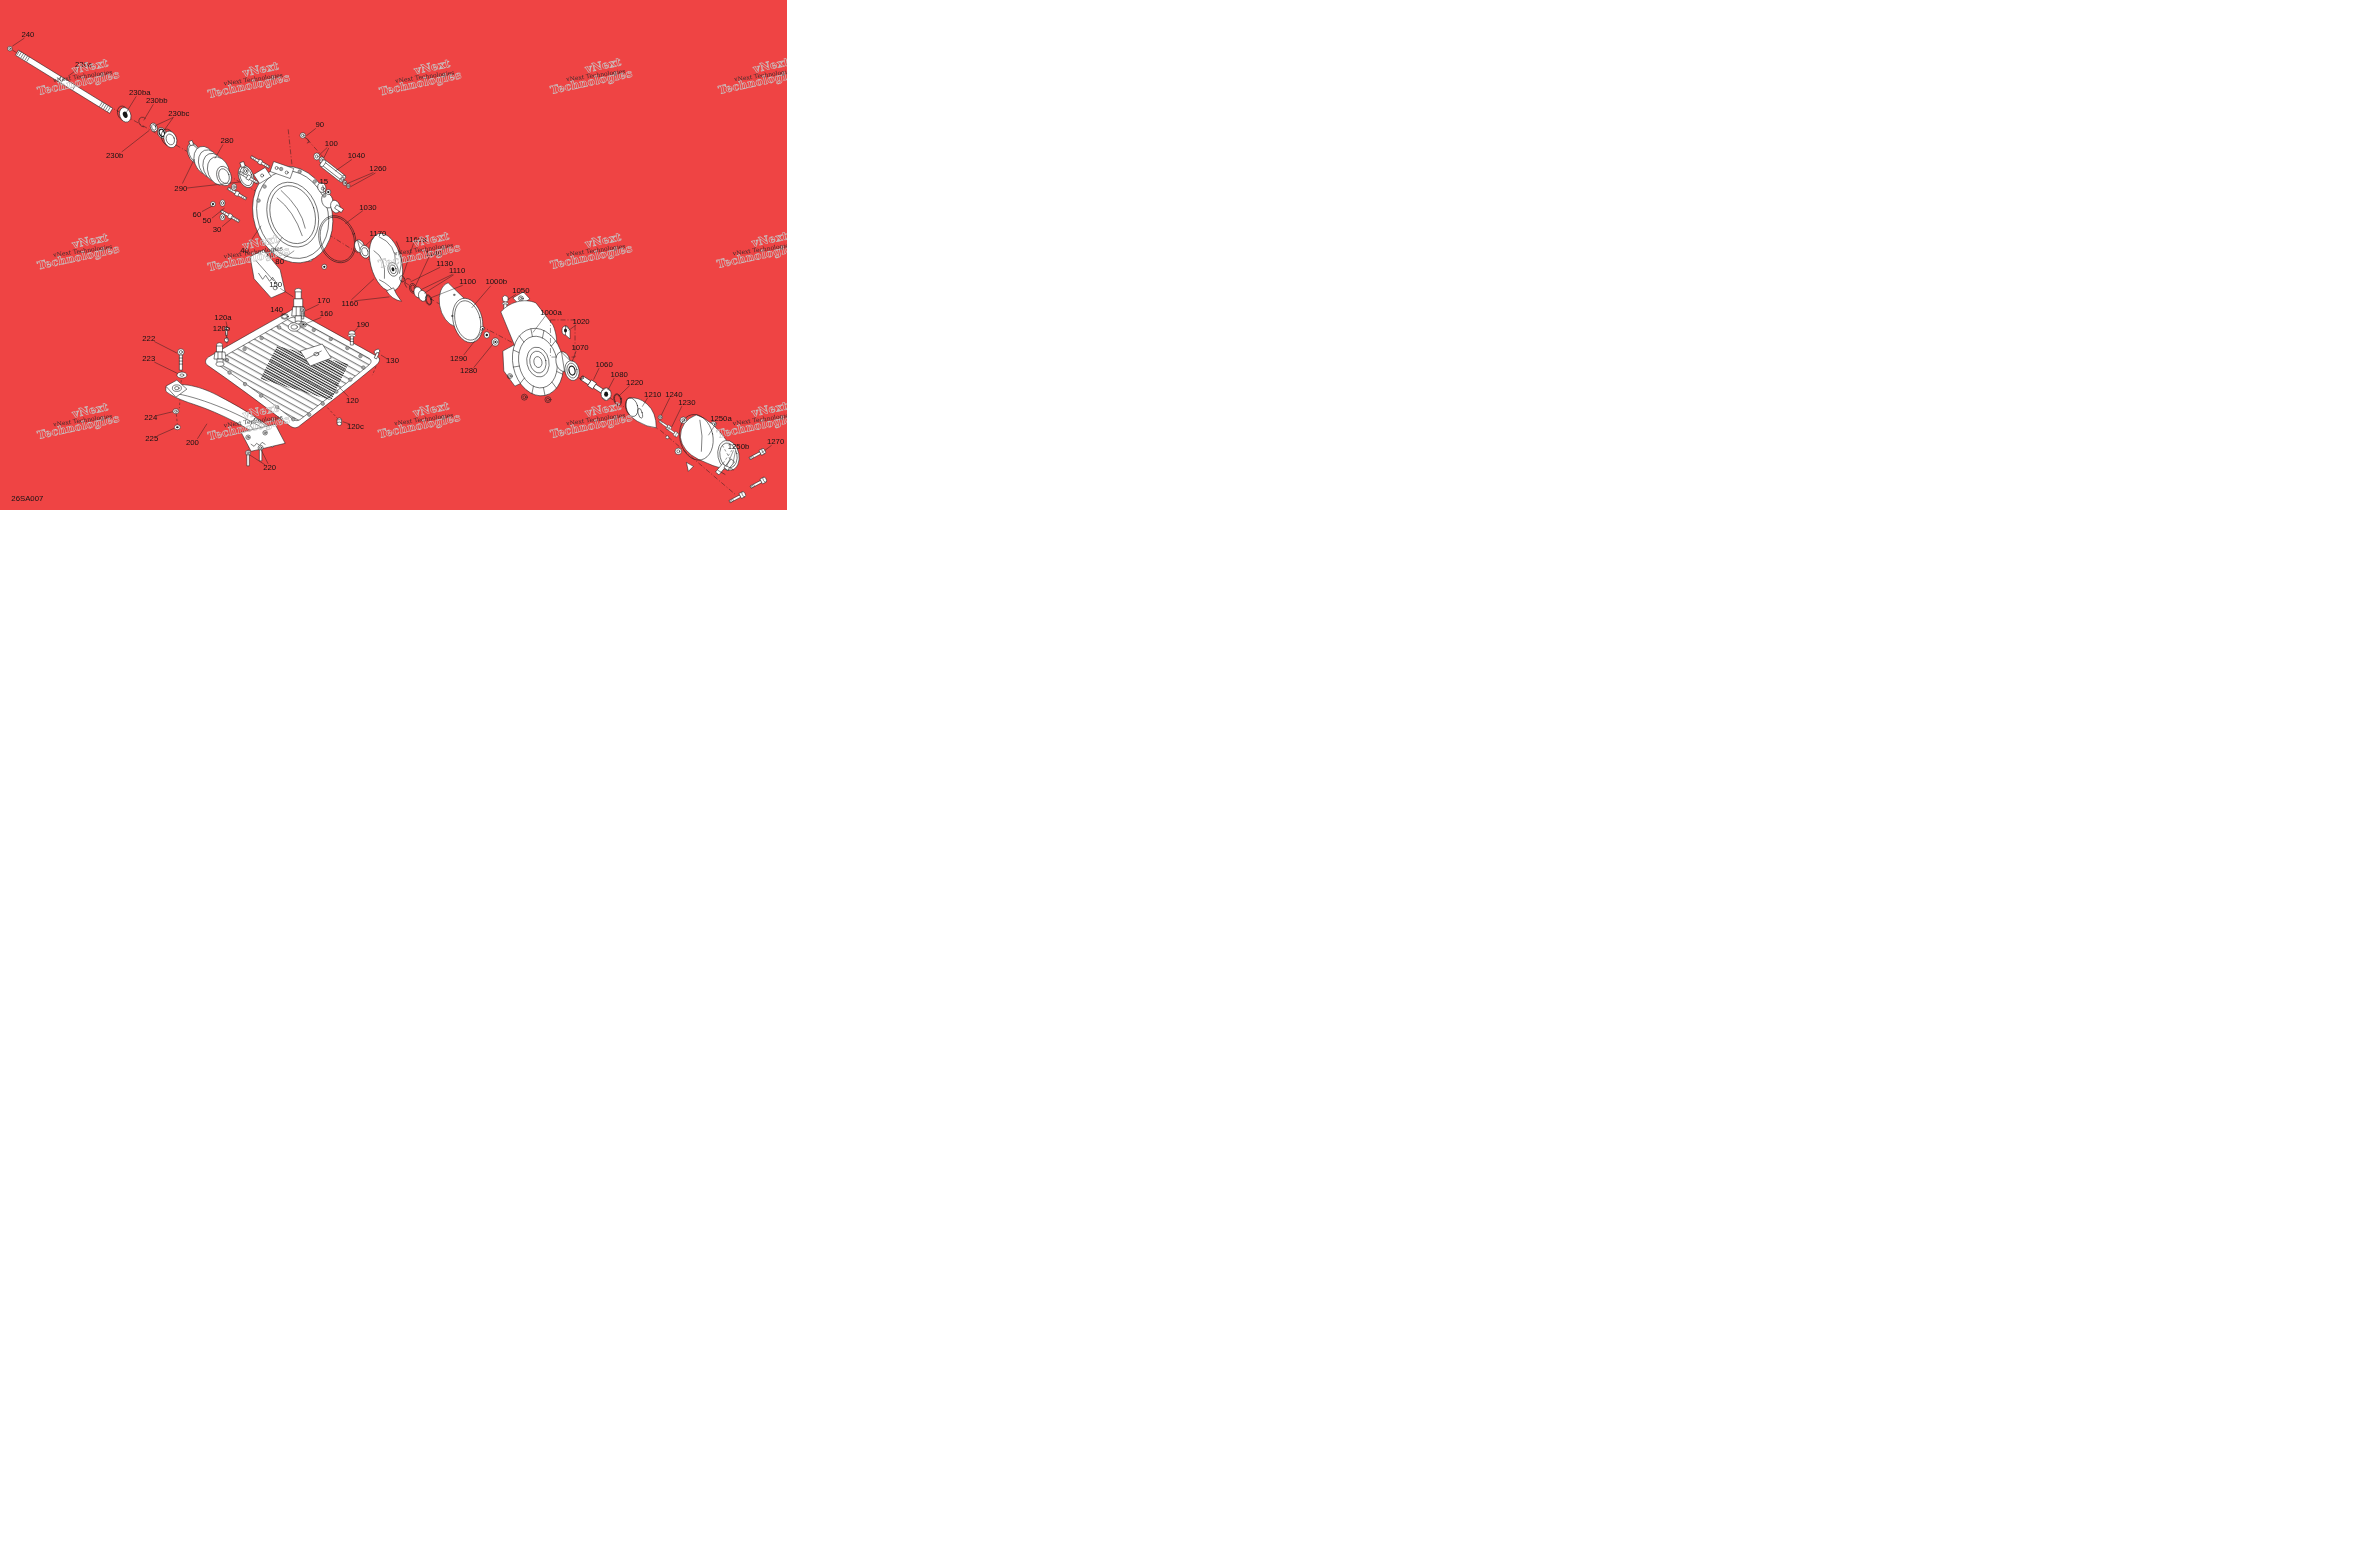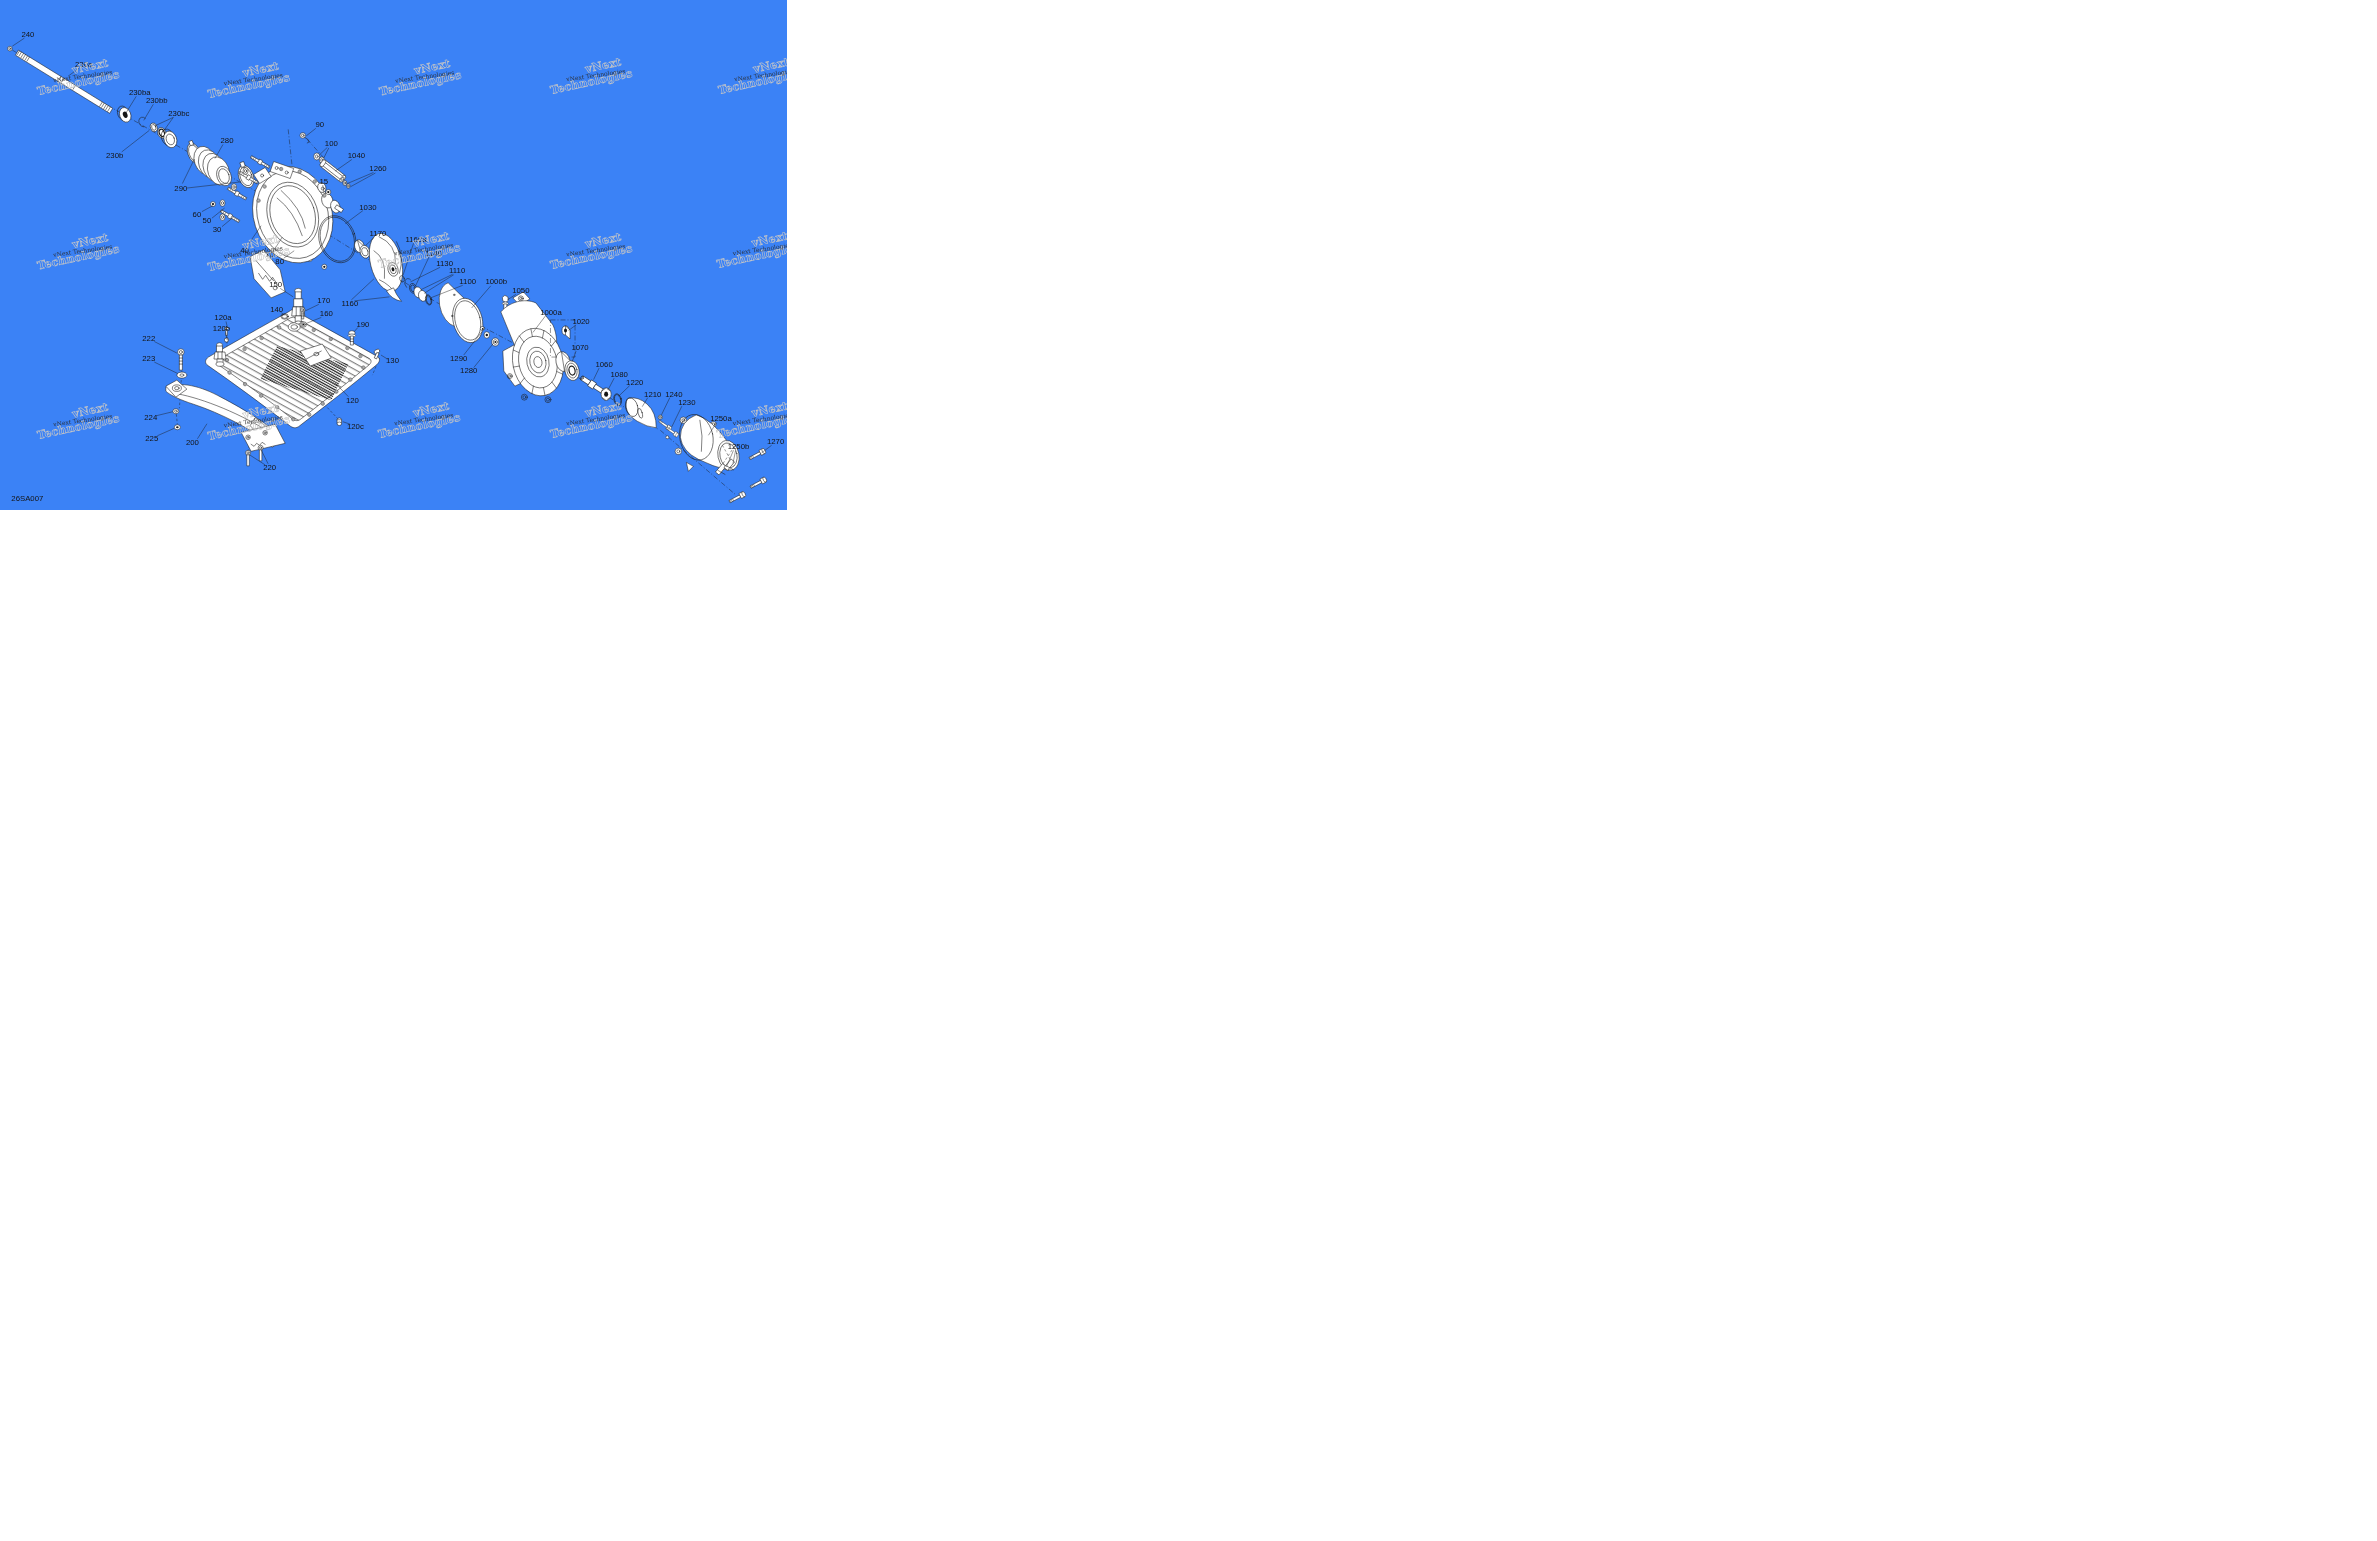--- a/index.html
+++ b/index.html
@@ -1,16 +1,16 @@
 <!DOCTYPE html>
 <html style="font-size:8px"><head>
 <meta charset="utf-8">
 <style>
   html,body{margin:0;padding:0;background:#ffffff;}
-  .canvas{position:relative;width:787px;height:510px;background:#3b82f6;overflow:hidden;
+  .canvas{position:relative;width:787px;height:510px;background:#ef4444;overflow:hidden;
           font-family:"Liberation Sans",sans-serif;}
   svg{position:absolute;inset:0;}
   
   .s{stroke:#1b1b1b;stroke-width:1.1;fill:none;stroke-linecap:round;stroke-linejoin:round;}
   .s2{stroke:#1b1b1b;stroke-width:2.4;fill:none;stroke-linecap:round;}
   .f{fill:#ffffff;stroke:#1b1b1b;stroke-width:1.1;stroke-linejoin:round;}
   .d{fill:#161616;stroke:none;}
   .dd{stroke:#1b1b1b;stroke-width:0.9;fill:none;stroke-dasharray:10 4 2 4;}
   .da{stroke:#1b1b1b;stroke-width:0.9;fill:none;stroke-dasharray:5 4;}
   .callout-text{font-family:"Liberation Sans",sans-serif;font-size:15.5px;fill:#141414;}

